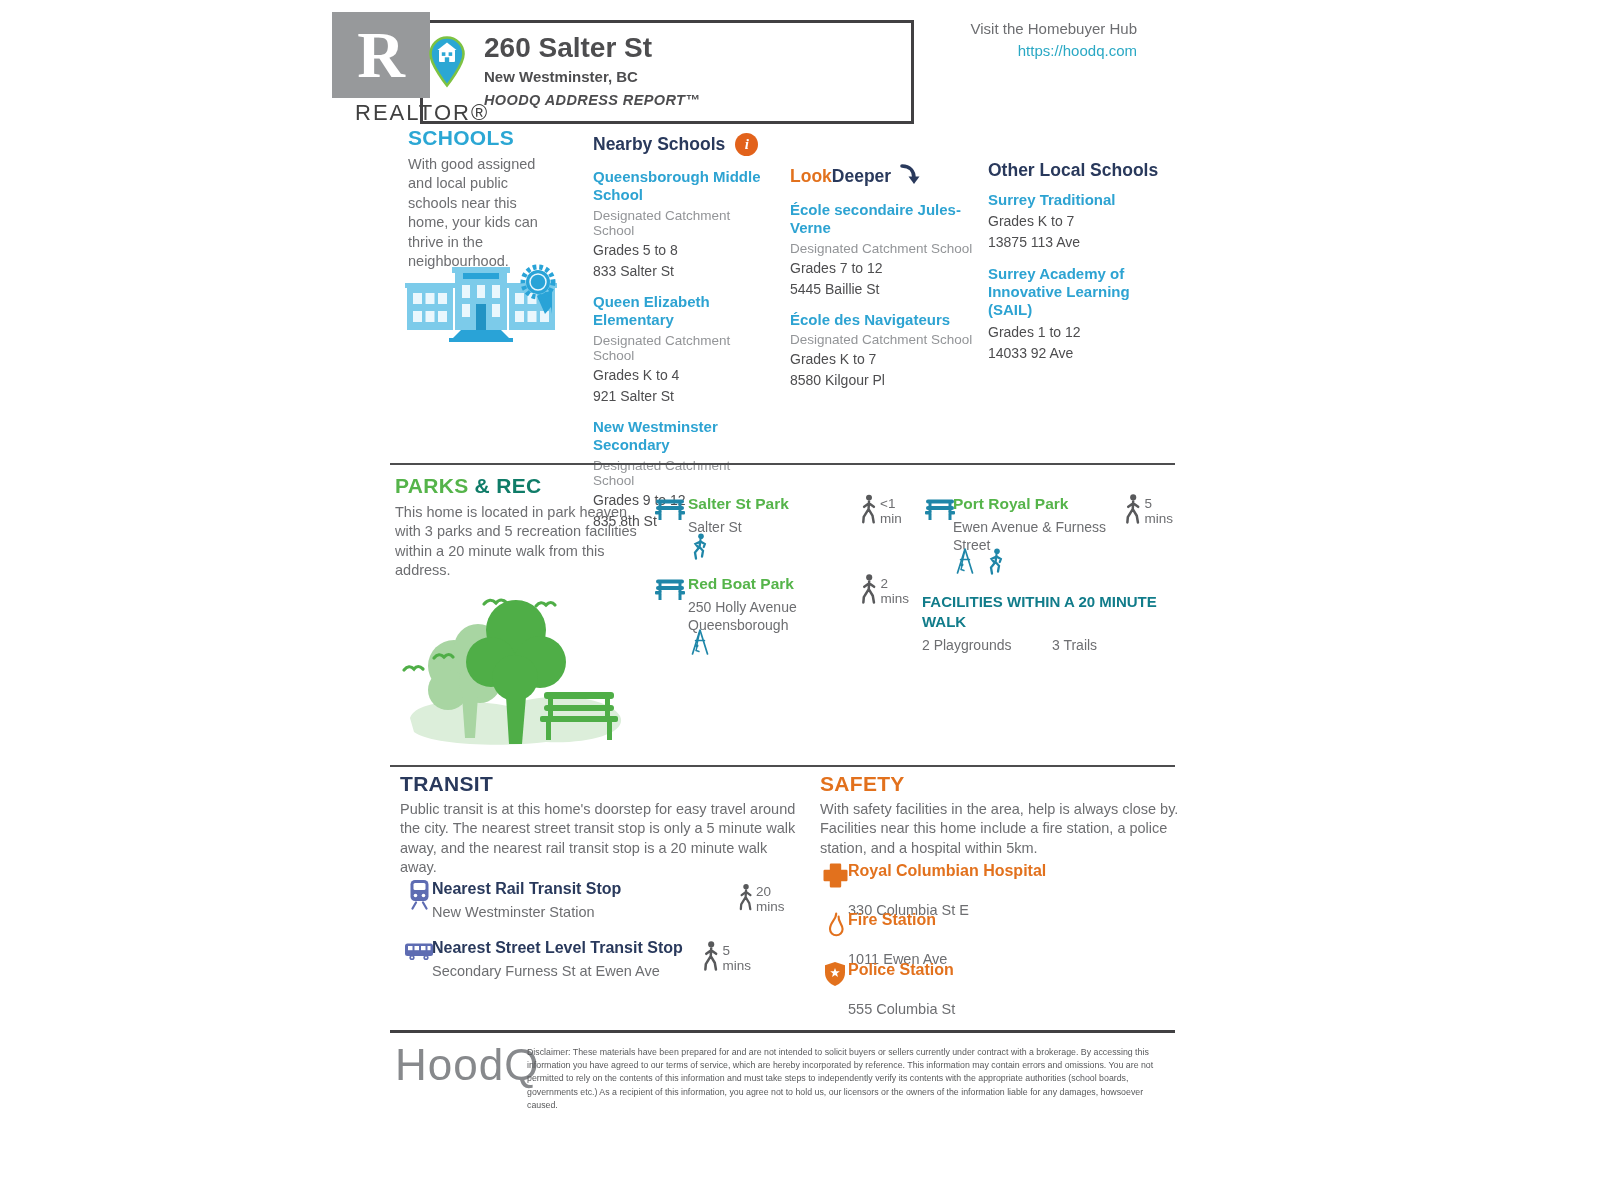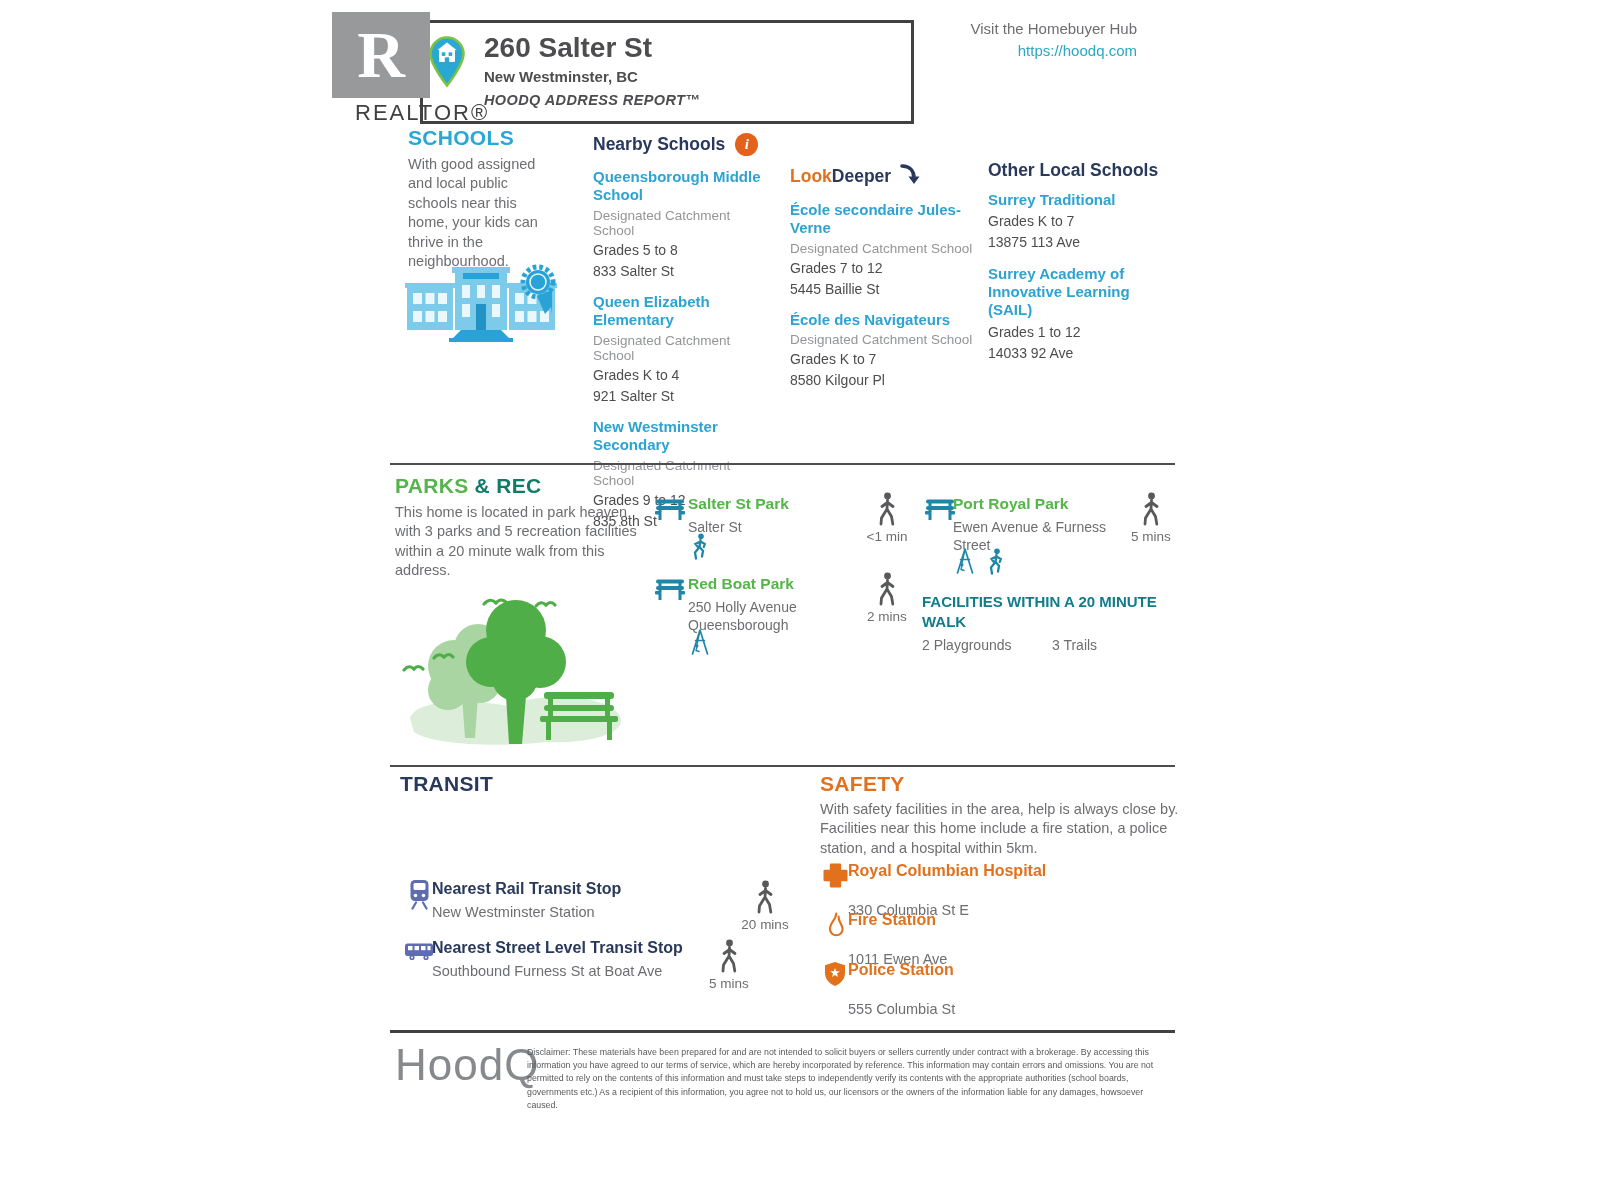--- a/index.html
+++ b/index.html
@@ -36,21 +36,21 @@
 
   .info-badge{width:23px;height:23px;border-radius:50%;background:#E2621B;color:#fff;
     display:inline-flex;align-items:center;justify-content:center;
     font-family:"Liberation Serif", serif;font-style:italic;font-weight:bold;font-size:15px;cursor:pointer;}
 
   .divider{height:2px;background:#4D4D4F;}
   .divider-heavy{height:3px;background:#414042;}
 
   .park-name{font-size:15.5px;font-weight:bold;color:#55B44A;cursor:pointer;}
   .park-addr{font-size:14px;color:#6D6E71;line-height:1.3;margin-top:3px;}
-  .walker{display:flex;flex-direction:column;align-items:center;width:58px;}
+  .walker{display:flex;flex-direction:row;align-items:center;width:58px;}
   .walk-time{font-size:13.5px;color:#6D6E71;margin-top:2px;}
   .fac-title{font-size:15px;font-weight:bold;line-height:1.3;}
   .fac-count{font-size:14px;color:#6D6E71;}
 
   .stop-title{font-size:16px;font-weight:bold;color:#29395C;}
   .stop-sub{font-size:14.5px;color:#6D6E71;margin-top:4px;}
   .safe-name{font-size:16px;font-weight:bold;color:#E2711D;cursor:pointer;}
   .safe-addr{font-size:14.5px;color:#6D6E71;margin-top:19px;}
 
   .hoodq-logo{font-size:44px;color:#87898C;letter-spacing:1px;}
@@ -341,20 +341,21 @@
     <span class="walk-time">2 mins</span>
   </div>
 
   <div class="abs fac-title tealfac" style="left:922px;top:592px;width:240px;">FACILITIES WITHIN A 20 MINUTE WALK</div>
   <div class="abs fac-count" style="left:922px;top:637px;">2 Playgrounds</div>
   <div class="abs fac-count" style="left:1052px;top:637px;">3 Trails</div>
 
   <div class="abs divider" style="left:390px;top:765px;width:785px;"></div>
 
   <div class="abs sec-title navy" style="left:400px;top:772px;">TRANSIT</div>
+  <div class="abs intro" style="left:400px;top:800px;width:398px;">Public transit is at this home's doorstep for easy travel around the city. The nearest street transit stop is only a 5 minute walk away, and the nearest rail transit stop is a 20 minute walk away.</div>
 
   <div class="abs" style="left:408px;top:879px;">
     <svg width="23" height="31" viewBox="0 0 23 31">
       <rect x="2.5" y="1" width="18" height="21" rx="4.5" fill="#5E6CB2"></rect>
       <rect x="5.5" y="4" width="12" height="7" rx="1.5" fill="#fff"></rect>
       <circle cx="7.5" cy="16.5" r="1.8" fill="#fff"></circle>
         <circle cx="15.5" cy="16.5" r="1.8" fill="#fff"></circle>
       <path d="M4.5 29.5 L8 23.5 M18.5 29.5 L15 23.5" stroke="#5E6CB2" stroke-width="2.2" stroke-linecap="round"></path>
     </svg>
   </div>
@@ -375,21 +376,21 @@
         <rect x="10.5" y="5" width="4.5" height="4.2" fill="#fff"></rect>
       <rect x="17" y="5" width="4.5" height="4.2" fill="#fff"></rect>
         <rect x="23.5" y="5" width="3" height="4.2" fill="#fff"></rect>
       <circle cx="8" cy="16.5" r="2.6" fill="#5E6CB2"></circle>
         <circle cx="8" cy="16.5" r="1" fill="#fff"></circle>
       <circle cx="22" cy="16.5" r="2.6" fill="#5E6CB2"></circle>
         <circle cx="22" cy="16.5" r="1" fill="#fff"></circle>
     </svg>
   </div>
   <div class="abs stop-title" style="left:432px;top:939px;">Nearest Street Level Transit Stop</div>
-  <div class="abs stop-sub" style="left:432px;top:959px;">Southbound Furness St at Boat Ave</div>
+  <div class="abs stop-sub" style="left:432px;top:959px;">Secondary Furness St at Ewen Ave</div>
   <div class="abs walker" style="left:700px;top:939px;">
     <svg width="25" height="35" viewBox="0 0 25 35">
       <circle cx="12.5" cy="4" r="3.4" fill="#58595B"></circle>
       <path d="M12.5 8.5 L12 17 M12.5 10.5 L7 14.5 M12.5 10.5 L18 14.5 M12 17 L6.5 26 L6 32 M12 17 L16.5 24.5 L17.8 32" stroke="#58595B" stroke-width="2.8" fill="none" stroke-linecap="round"></path>
     </svg>
     <span class="walk-time">5 mins</span>
   </div>
 
   <div class="abs sec-title orange" style="left:820px;top:772px;">SAFETY</div>
   <div class="abs intro" style="left:820px;top:800px;width:372px;">With safety facilities in the area, help is always close by. Facilities near this home include a fire station, a police station, and a hospital within 5km.</div>

